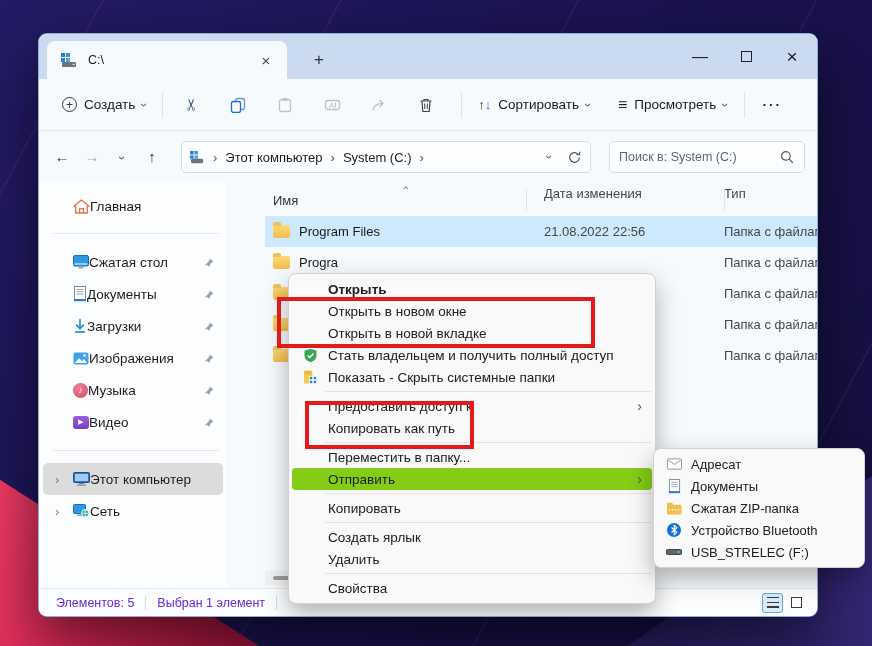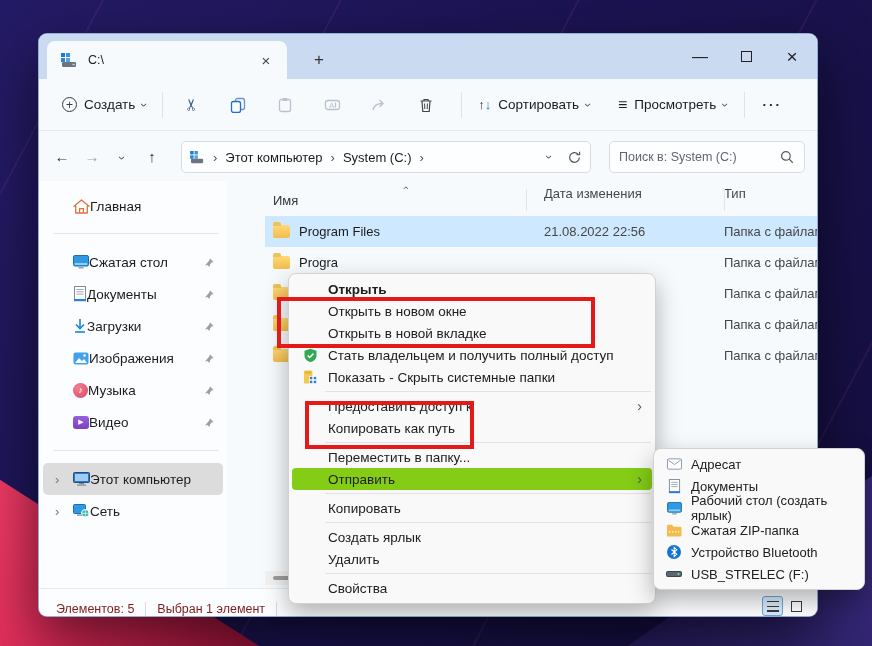--- a/index.html
+++ b/index.html
@@ -74,21 +74,21 @@
   .fc-date { width:198px; color:#464646;padding-left:18px; }
   .fc-type { flex:1; color:#464646; }
   .folder-ic { width:17px; height:13px; background:linear-gradient(#ffd876,#f2bd4e); border-radius:2px; position:relative; flex:0 0 auto; }
   .folder-ic::before { content:""; position:absolute; top:-3px; left:0; width:8px; height:4px; background:#eec257; border-radius:2px 2px 0 0; }
 
   .hscroll-track { left:226px; top:537px; width:112px; height:14px; background:#f1f1f1; }
   .hscroll-thumb { left:8px; top:5px; width:58px; height:4px; background:#9b9b9b; border-radius:2px; }
 
   
   .statusbar { left:0; bottom:0; width:100%; height:28px; background:#fbfdfe; border-top:1px solid #e6e9ed;
-      display:flex; align-items:flex-end; padding:0 10px 0 17px; font-size:12.5px; color:#7f1d1d; }
+      display:flex; align-items:center; padding:0 10px 0 17px; font-size:12.5px; color:#6d28d9; }
   .st-sep { width:1px; height:14px; background:#d7dadf; margin:0 11px; }
   .viewbtn { width:21px; height:20px; border-radius:3px; display:flex; align-items:center; justify-content:center; margin-left:3px; }
   .viewbtn.on { background:#d9eafa; border:1px solid #6aa7dc; }
   .lines-glyph { width:12px; height:11px; background:repeating-linear-gradient(#3a3a3a 0 1.5px, transparent 1.5px 4.6px); }
   .box-glyph { width:11px; height:11px; border:1.4px solid #3a3a3a; }
 
   
   .cmenu { left:288px; top:233px; width:368px; background:#f9f9f9; border:1px solid #d2d2d2; border-radius:8px;
       box-shadow:0 10px 24px rgba(0,0,0,.30); padding:4px 0; z-index:20;margin-top:40px; }
   .mi { height:22px; display:flex; align-items:center; padding:0 10px 0 36px; font-size:13.5px; color:#202020; position:relative; margin:0 3px; border-radius:4px; }
@@ -489,30 +489,20 @@
           <line x1="3.5" y1="3.5" x2="10.5" y2="3.5" stroke="#9aa5b5"></line>
           <line x1="3.5" y1="5.8" x2="10.5" y2="5.8" stroke="#9aa5b5"></line>
           <line x1="3.5" y1="8.1" x2="10.5" y2="8.1" stroke="#9aa5b5"></line>
           <rect x="1" y="13" width="12" height="2.2" fill="#2e7cd6"></rect>
         </svg>
       </span>
     <span>Документы</span>
   </div>
   <div class="smi">
     <span class="mi-ic">
-        <svg width="15" height="13" viewBox="0 0 16 14">
-          <rect x="0.5" y="0.5" width="15" height="10.5" rx="1.5" fill="#2f9ae3" stroke="#1b6fb4"></rect>
-          <rect x="1.8" y="8" width="12.4" height="2" fill="#8fd0f5"></rect>
-          <rect x="5.5" y="12" width="5" height="1.5" fill="#9aa4ae"></rect>
-        </svg>
-      </span>
-    <span>Рабочий стол (создать ярлык)</span>
-  </div>
-  <div class="smi">
-    <span class="mi-ic">
         <svg width="16" height="13" viewBox="0 0 17 13">
           <path d="M1 2 a1.5 1.5 0 0 1 1.5-1.5 h4 l1.5 2 h7 a1.5 1.5 0 0 1 1.5 1.5 v7.5 a1.5 1.5 0 0 1-1.5 1.5 h-12 A1.5 1.5 0 0 1 1 11.5 Z" fill="#f2bd4e"></path>
           <line x1="3" y1="8" x2="14" y2="8" stroke="#fff" stroke-width="1.2" stroke-dasharray="1.6 1.6"></line>
         </svg>
       </span>
     <span>Сжатая ZIP-папка</span>
   </div>
   <div class="smi">
     <span class="mi-ic">
         <svg width="14" height="14" viewBox="0 0 14 14">

